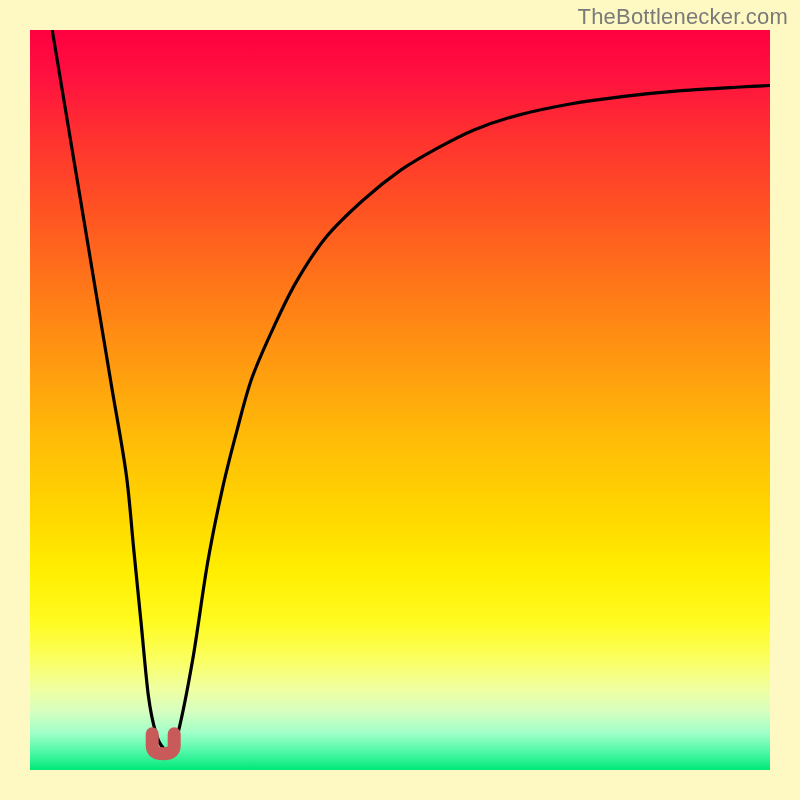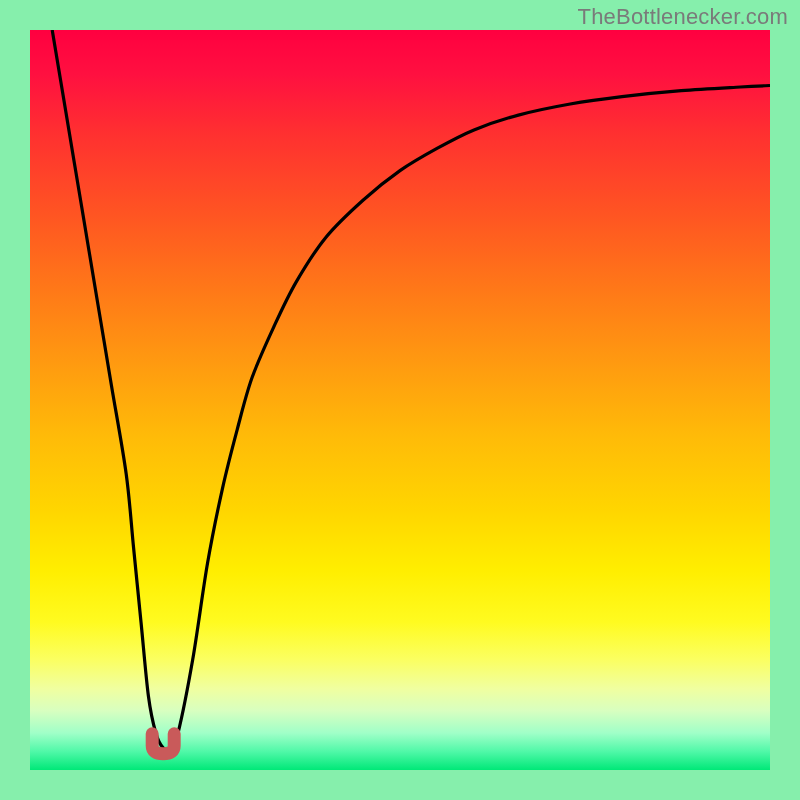--- a/index.html
+++ b/index.html
@@ -10,21 +10,21 @@
     background: #000;
     overflow: hidden;
     font-family: Arial, Helvetica, sans-serif;
   }
   .frame {
     position: absolute;
     top: 0;
     left: 0;
     width: 800px;
     height: 800px;
-    background: #86efac;
+    background: #fef9c3;
   }
   .plot-area {
     position: absolute;
     top: 30px;
     left: 30px;
     width: 740px;
     height: 740px;
     overflow: hidden;
   }
   .gradient {

